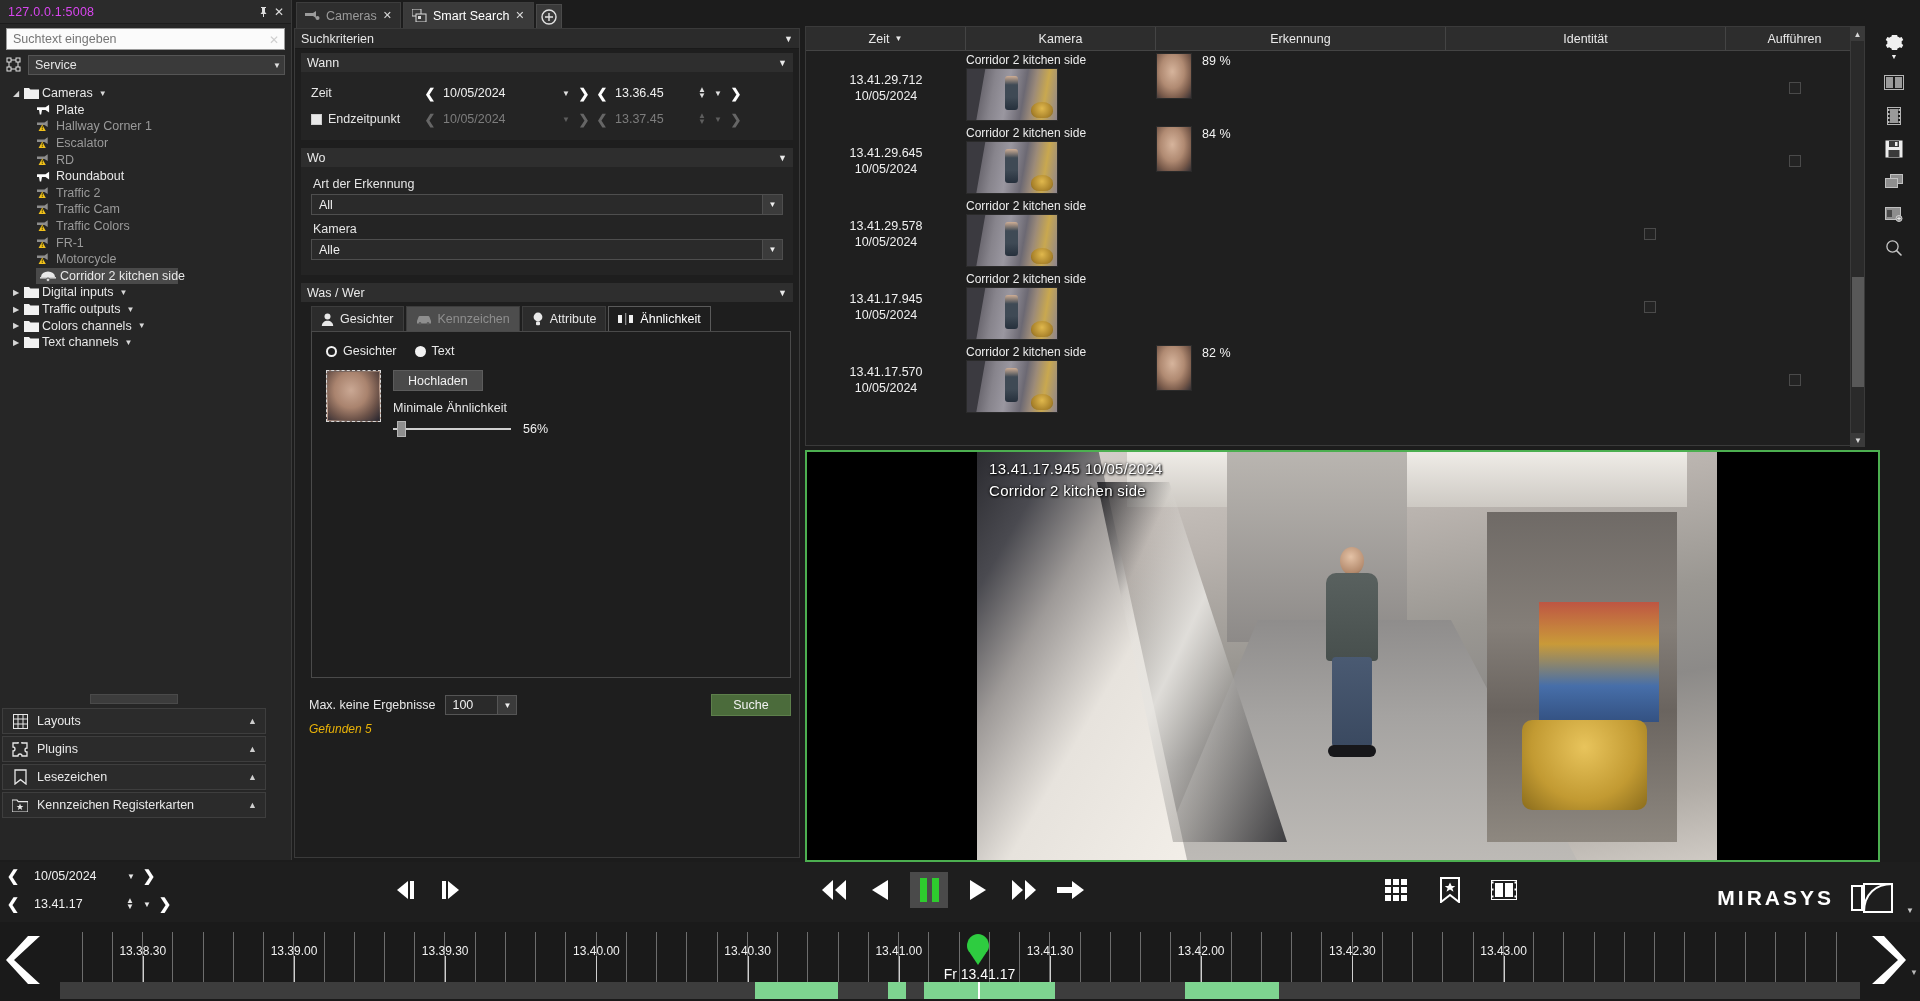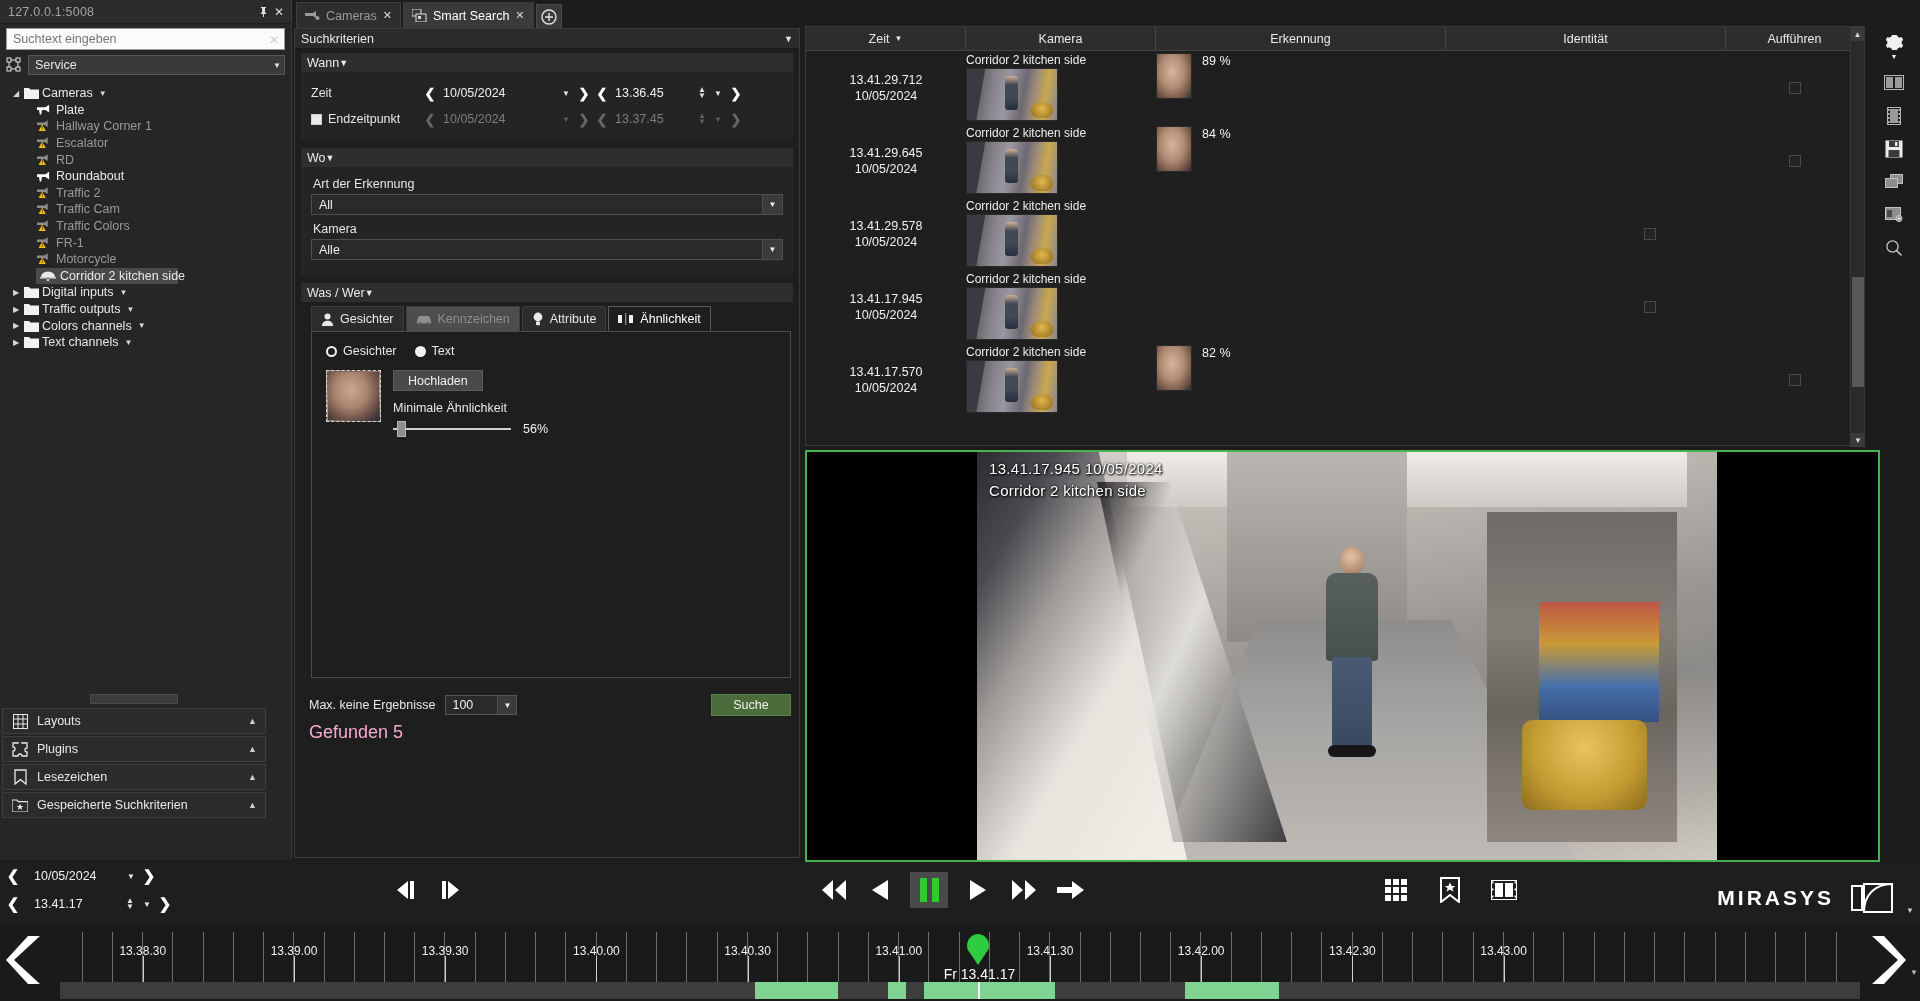--- a/index.html
+++ b/index.html
@@ -13,21 +13,21 @@
 
   
   .left-panel{
     position:absolute; left:0; top:0; width:292px; height:860px;
     background:#262626; border-right:1px solid #3a3a3a;
   }
   .lp-titlebar{
     height:24px; background:#2b2b2b; display:flex; align-items:center;
     padding:0 4px 0 8px; border-bottom:1px solid #1c1c1c;
   }
-  .lp-title{ font-size:12.5px; color:#a3a3a3; flex:1; letter-spacing:.2px;}
+  .lp-title{ font-size:12.5px; color:#d946ef; flex:1; letter-spacing:.2px;}
   .lp-pin, .lp-x{ width:16px; height:16px; display:flex; align-items:center; justify-content:center;
     color:#ddd; font-size:12px; cursor:pointer;}
   .lp-searchrow{ position:relative; padding:4px 6px 2px 6px; }
   .lp-search{
     width:100%; height:22px; background:#fbfbfb; border:1px solid #9a9a9a;
     color:#4c1d95; font-size:12.5px; padding:0 22px 0 6px;
     font-family:"Liberation Sans", sans-serif;
   }
   .lp-searchclear{
     position:absolute; right:12px; top:9px; color:#cfcfcf; font-size:12px; cursor:pointer;
@@ -89,21 +89,21 @@
   }
   .sp-header{
     height:20px; background:#2b2b2b; display:flex; align-items:center; justify-content:space-between;
     padding:0 6px; font-size:12.5px; color:#e7e7e7; border-bottom:1px solid #1a1a1a;
   }
   .sp-header .chev{ font-size:9px; }
   .sp-body{ padding:4px 6px; }
 
   .group{ margin-bottom:8px; }
   .group-hd{
-    height:19px; background:#2e2e2e; display:flex; align-items:center; 
+    height:19px; background:#2e2e2e; display:flex; align-items:center; justify-content:space-between;
     padding:0 6px; font-size:12.5px; color:#eaeaea;
   }
   .group-hd .chev{ font-size:9px; }
   .group-bd{ background:#242424; padding:8px 10px; }
 
   .fieldrow{ display:flex; align-items:center; height:26px; font-size:12.5px; }
   .fieldrow .flabel{ width:110px; color:#e6e6e6; display:flex; align-items:center; gap:6px;}
   .nav-l,.nav-r{ width:18px; text-align:center; color:#fff; font-size:13px; font-weight:bold; cursor:pointer;}
   .nav-dim{ color:#666; }
   .datetxt{ width:118px; text-align:left; padding-left:4px; color:#efefef; }
@@ -165,21 +165,21 @@
   .max-combo{
     width:72px; height:20px; background:#2a2a2a; border:1px solid #555; display:flex;
     align-items:center; justify-content:space-between; font-size:12.5px; padding-left:6px; color:#efefef;
   }
   .max-combo .cbtn{ width:19px;height:18px;background:#3b3b3b;border-left:1px solid #555;
     display:flex;align-items:center;justify-content:center;font-size:8px;}
   .search-btn{
     margin-left:auto; width:80px; height:22px; background:#4b6b3b; border:1px solid #5d7f4b;
     color:#f2f2f2; font-size:12.5px; display:flex; align-items:center; justify-content:center; cursor:pointer;
   }
-  .foundrow{ padding:6px 2px 0 8px; font-size:18px; color:#f9a8d4; }
+  .foundrow{ padding:6px 2px 0 8px; font-size:12px; color:#eab308;font-style:italic; }
 
   
   .results{
     position:absolute; left:805px; top:26px; width:1060px; height:420px;
     background:#1f1f1f; border:1px solid #3a3a3a;
   }
   .res-head{ display:flex; height:24px; background:#2d2d2d; border-bottom:1px solid #444; }
   .res-head .rc{
     display:flex; align-items:center; justify-content:center; font-size:12.5px; color:#e9e9e9;
     border-right:1px solid #444; gap:5px; cursor:pointer;
@@ -572,21 +572,21 @@
             <span class="acc-lbl">Lesezeichen</span>
             <span class="acc-chev">▲</span>
           </div>
           <div class="acc-item">
             <span class="acc-ico">
               <svg width="16" height="13" viewBox="0 0 16 13">
                 <path d="M0 1h5l1.3 1.6H16V13H0z" fill="none" stroke="#e7e7e7" stroke-width="1.2"></path>
                 <path d="M8 4.6 9 7h2.4l-2 1.6.8 2.5L8 9.6 5.8 11.1l.8-2.5L4.6 7H7z" fill="#e7e7e7"></path>
               </svg>
             </span>
-            <span class="acc-lbl">Gespeicherte Suchkriterien</span>
+            <span class="acc-lbl">Kennzeichen Registerkarten</span>
             <span class="acc-chev">▲</span>
           </div>
         </div>
       <div class="acc-blank"></div>
     </div>
   </div>
 
   <div class="tabbar">
     <div class="tab">
       <svg width="15" height="11" viewBox="0 0 15 11">

